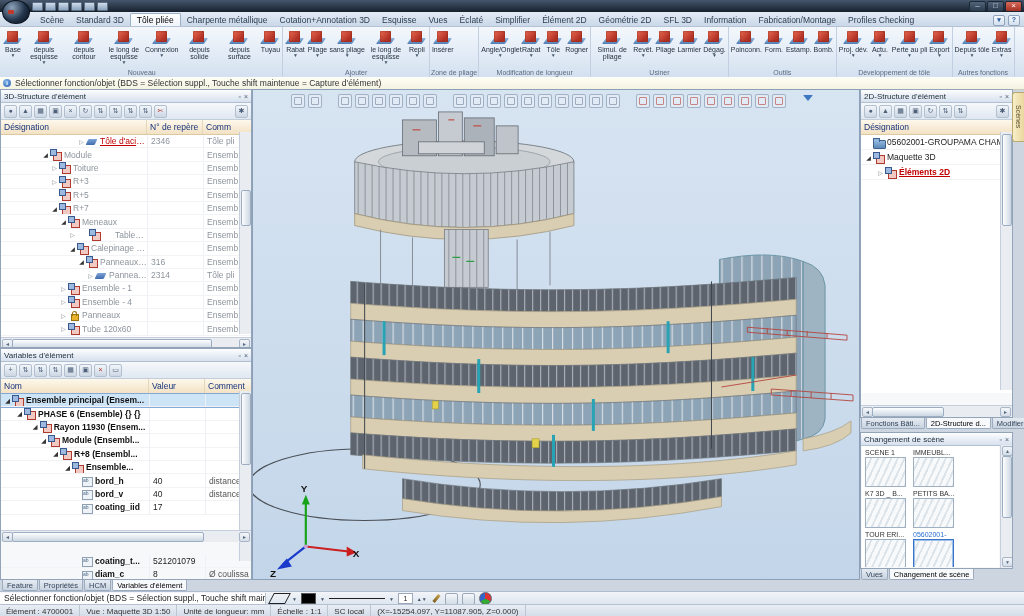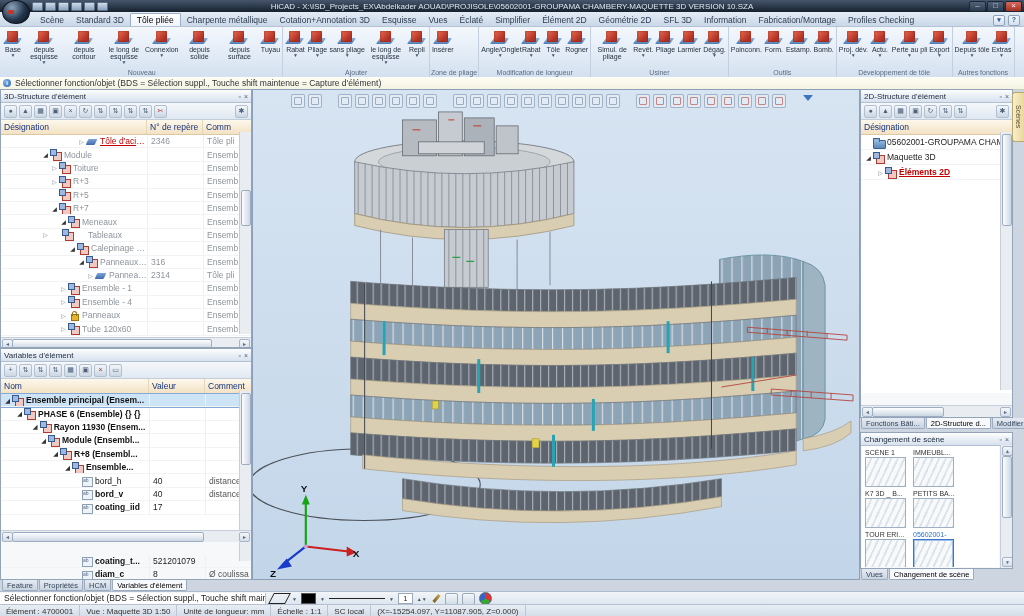--- a/index.html
+++ b/index.html
@@ -146,21 +146,20 @@
   <div class="applogo"></div>
   <div class="titlebar">
     <div class="qat" id="qat">
         <span class="qi"></span>
         <span class="qi"></span>
         <span class="qi"></span>
         <span class="qi"></span>
         <span class="qi"></span>
         <span class="qi"></span>
       </div>
-    <div class="title-text">HiCAD - X:\ISD_Projects_EX\Abdelkader AOUAD\PROJISOLE\05602001-GROUPAMA CHAMBERY-MAQUETTE 3D VERSION 10.SZA</div>
     <div class="winctl" id="winctl">
         <span class="winbtn">–</span>
         <span class="winbtn">□</span>
         <span class="winbtn close">×</span>
       </div>
   </div>
 
   <div class="tabrow" id="tabrow">
       <div class="rtab">Scène</div>
       <div class="rtab">Standard 3D</div>
@@ -567,21 +566,21 @@
         <div class="trow">
           <div class="c1" style="width: 146px; padding-left: 58px;">
             <span class="exp open">◢</span>
             <span class="tic ic-asm"></span>
             <span class="lbl">Meneaux</span>
           </div>
           <div class="c2" style="width: 56px;"></div>
           <div class="c3" style="flex: 1 1 0%;">Ensemb</div>
         </div>
         <div class="trow">
-          <div class="c1" style="width: 146px; padding-left: 40px; gap: 12px;">
+          <div class="c1" style="width: 146px; padding-left: 67px; gap: 12px;">
             <span class="exp">▷</span>
             <span class="tic ic-asm"></span>
             <span class="lbl">Tableaux</span>
           </div>
           <div class="c2" style="width: 56px;"></div>
           <div class="c3" style="flex: 1 1 0%;">Ensemb</div>
         </div>
         <div class="trow">
           <div class="c1" style="width: 146px; padding-left: 67px;">
             <span class="exp open">◢</span>
@@ -730,21 +729,21 @@
             <span class="exp open">◢</span>
             <span class="tic ic-asm"></span>
             <span class="lbl">Ensemble...</span>
           </div>
           <div class="c2" style="width: 56px;"></div>
           <div class="c3" style="flex: 1 1 0%;"></div>
         </div>
         <div class="trow" style="color: rgb(34, 34, 34);">
           <div class="c1" style="width: 148px; padding-left: 80px;">
             <span class="tic ic-var"></span>
-            <span class="lbl" style="font-weight: normal; color: rgb(17, 17, 17);">bord_h</span>
+            <span class="lbl" style="font-weight: bold; color: rgb(17, 17, 17);">bord_h</span>
           </div>
           <div class="c2" style="width: 56px; color: rgb(34, 34, 34);">40</div>
           <div class="c3" style="flex: 1 1 0%; color: rgb(85, 85, 85);">distance p</div>
         </div>
         <div class="trow" style="color: rgb(34, 34, 34);">
           <div class="c1" style="width: 148px; padding-left: 80px;">
             <span class="tic ic-var"></span>
             <span class="lbl" style="font-weight: bold; color: rgb(17, 17, 17);">bord_v</span>
           </div>
           <div class="c2" style="width: 56px; color: rgb(34, 34, 34);">40</div>

